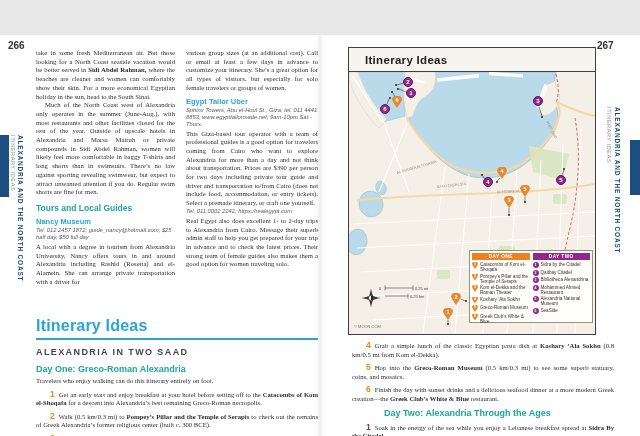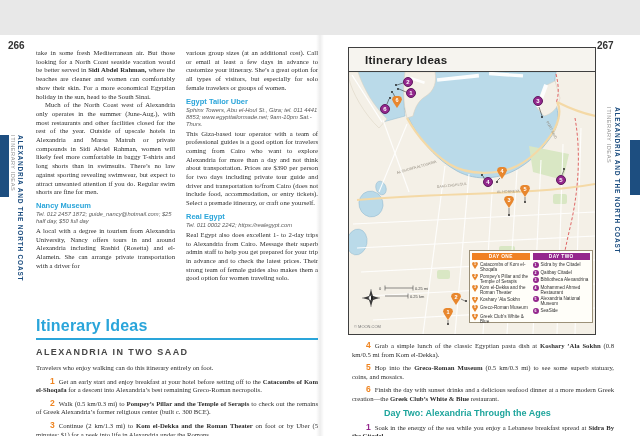--- a/index.html
+++ b/index.html
@@ -85,39 +85,40 @@
 
   <div class="pgnum l">266</div>
 
   <div class="tab l"></div>
   <div class="vtext vsub" style="left:10px; top:100px;">ITINERARY IDEAS</div>
   <div class="vtext vtitle" style="left:17px; top:100px;">ALEXANDRIA AND THE NORTH COAST</div>
 
   <div class="col col1">
     <p><span>take in some fresh Mediterranean air. But those looking for a North Coast seaside vacation would be better served in </span><b>Sidi Abdel Rahman,</b><span> where the beaches are cleaner and women can comfortably show their skin. For a more economical Egyptian holiday in the sun, head to the South Sinai.</span></p>
     <p class="ind">Much of the North Coast west of Alexandria only operates in the summer (June-Aug.), with most restaurants and other facilities closed for the rest of the year. Outside of upscale hotels in Alexandria and Marsa Matruh or private compounds in Sidi Abdel Rahman, women will likely feel more comfortable in baggy T-shirts and long shorts than in swimsuits. There’s no law against sporting revealing swimwear, but expect to attract unwanted attention if you do. Regular swim shorts are fine for men.</p>
+    <h4>Tours and Local Guides</h4>
     <h5>Nancy Museum</h5>
     <p class="contact">Tel. 012 2457 1872; guide_nancy@hotmail.com; $25 half day, $50 full day</p>
     <p>A local with a degree in tourism from Alexandria University, Nancy offers tours in and around Alexandria including Rashid (Rosetta) and el-Alamein. She can arrange private transportation with a driver for</p>
   </div>
 
   <div class="col col2">
     <p>various group sizes (at an additional cost). Call or email at least a few days in advance to customize your itinerary. She’s a great option for all types of visitors, but especially for solo female travelers or groups of women.</p>
     <h5>Egypt Tailor Uber</h5>
     <p class="contact">Sphinx Towers, Abu el-Houl St., Giza; tel. 011 4441 8853; www.egypttailormade.net; 9am-10pm Sat.-Thurs.</p>
     <p>This Giza-based tour operator with a team of professional guides is a good option for travelers coming from Cairo who want to explore Alexandria for more than a day and not think about transportation. Prices are $390 per person for two days including private tour guide and driver and transportation to/from Cairo (does not include food, accommodation, or entry tickets). Select a premade itinerary, or craft one yourself.</p>
-    <h5>Real Egypt</h5>
     <p class="contact">Tel. 011 0002 2242; https://realegypt.com</p>
     <p>Real Egypt also does excellent 1- to 2-day trips to Alexandria from Cairo. Message their superb admin staff to help you get prepared for your trip in advance and to check the latest prices. Their strong team of female guides also makes them a good option for women traveling solo.</p>
   </div>
 
   <div class="itin">
     <h1>Itinerary Ideas</h1>
     <div class="rule"></div>
     <div class="h2sec">ALEXANDRIA IN TWO SAAD</div>
+    <div class="h3day">Day One: Greco-Roman Alexandria</div>
     <p class="intro">Travelers who enjoy walking can do this itinerary entirely on foot.</p>
     <p class="step"><span class="snum o">1</span><span>Get an early start and enjoy breakfast at your hotel before setting off to the </span><b>Catacombs of Kom el-Shoqafa</b><span> for a descent into Alexandria’s best remaining Greco-Roman necropolis.</span></p>
     <p class="step"><span class="snum o">2</span><span>Walk (0.5 km/0.3 mi) to </span><b>Pompey’s Pillar and the Temple of Serapis</b><span> to check out the remains of Greek Alexandria’s former religious center (built c. 300 BCE).</span></p>
     <p class="step"><span class="snum o">3</span><span>Continue (2 km/1.3 mi) to </span><b>Kom el-Dekka and the Roman Theater</b><span> on foot or by Uber (5 minutes; $1) for a peek into life in Alexandria under the Romans.</span></p>
   </div>
 
   <div class="gutter"></div>
 
   <div class="pgnum r">267</div>
 

